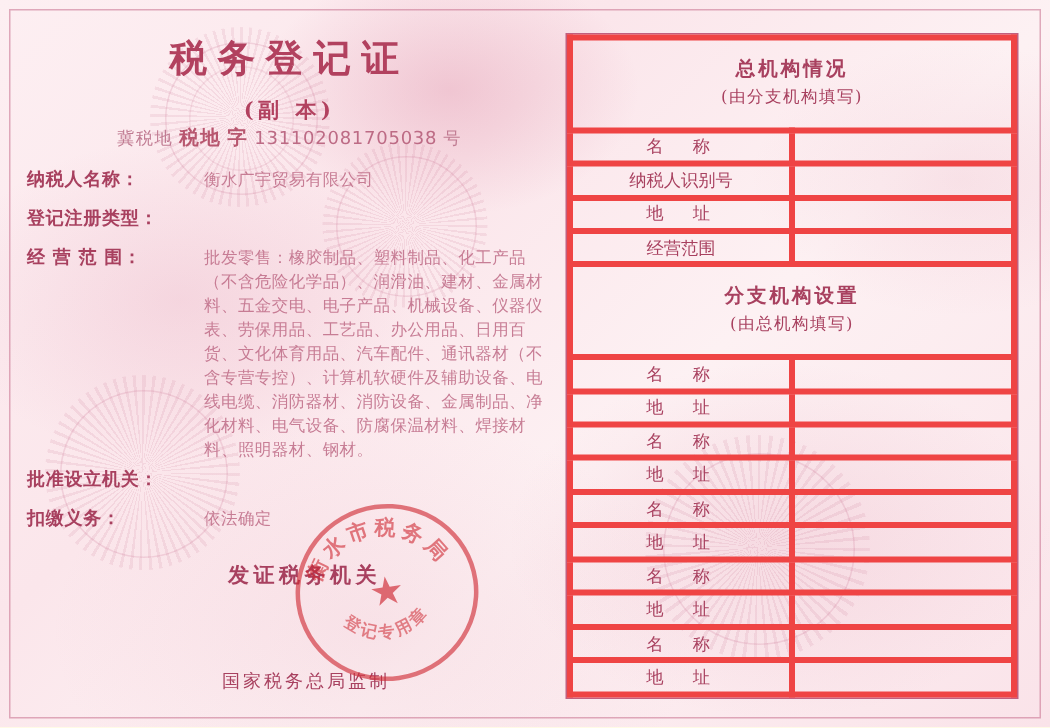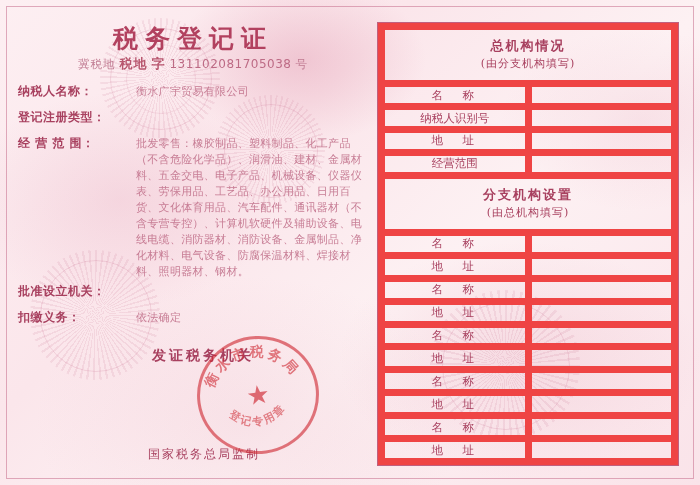--- a/index.html
+++ b/index.html
@@ -174,21 +174,21 @@
     height: 442px;
     border: 1px solid #c15f7e;
   }
   .tbl {
     width: 100%;
     height: 100%;
     border-collapse: collapse;
     table-layout: fixed;
   }
   .tbl td {
-    border: 7px solid #ef4444;
+    border: 4px solid #ef4444;
     font-size: 11.5px;
     color: #a8405f;
     font-family: "DejaVu Serif", "Liberation Serif", serif;
     text-align: center;
     padding: 0;
     margin-top: 36px;
   }
   .tbl td.hdr {
     font-weight: bold;
     font-size: 13px;
@@ -227,20 +227,21 @@
   <div class="wm-lines" style="left:30px;top:250px;width:130px;height:130px;"></div>
   <div class="wm" style="left:40px;top:260px;width:110px;height:110px;"></div>
 
   <div class="wm-lines" style="left:430px;top:290px;width:150px;height:150px;"></div>
   <div class="wm" style="left:442px;top:302px;width:126px;height:126px;"></div>
 
   <div class="border-frame"></div>
 
   <div class="left">
     <div class="doc-title">税务登记证</div>
+    <div class="doc-subtitle">(副 本)</div>
 
     <div class="code-line">
       <span class="lbl">冀税地</span>
       <span class="big">税地</span>
       <span class="big">字</span>
       <span class="num">131102081705038</span>
       <span class="lbl">号</span>
     </div>
 
     <div class="field">

